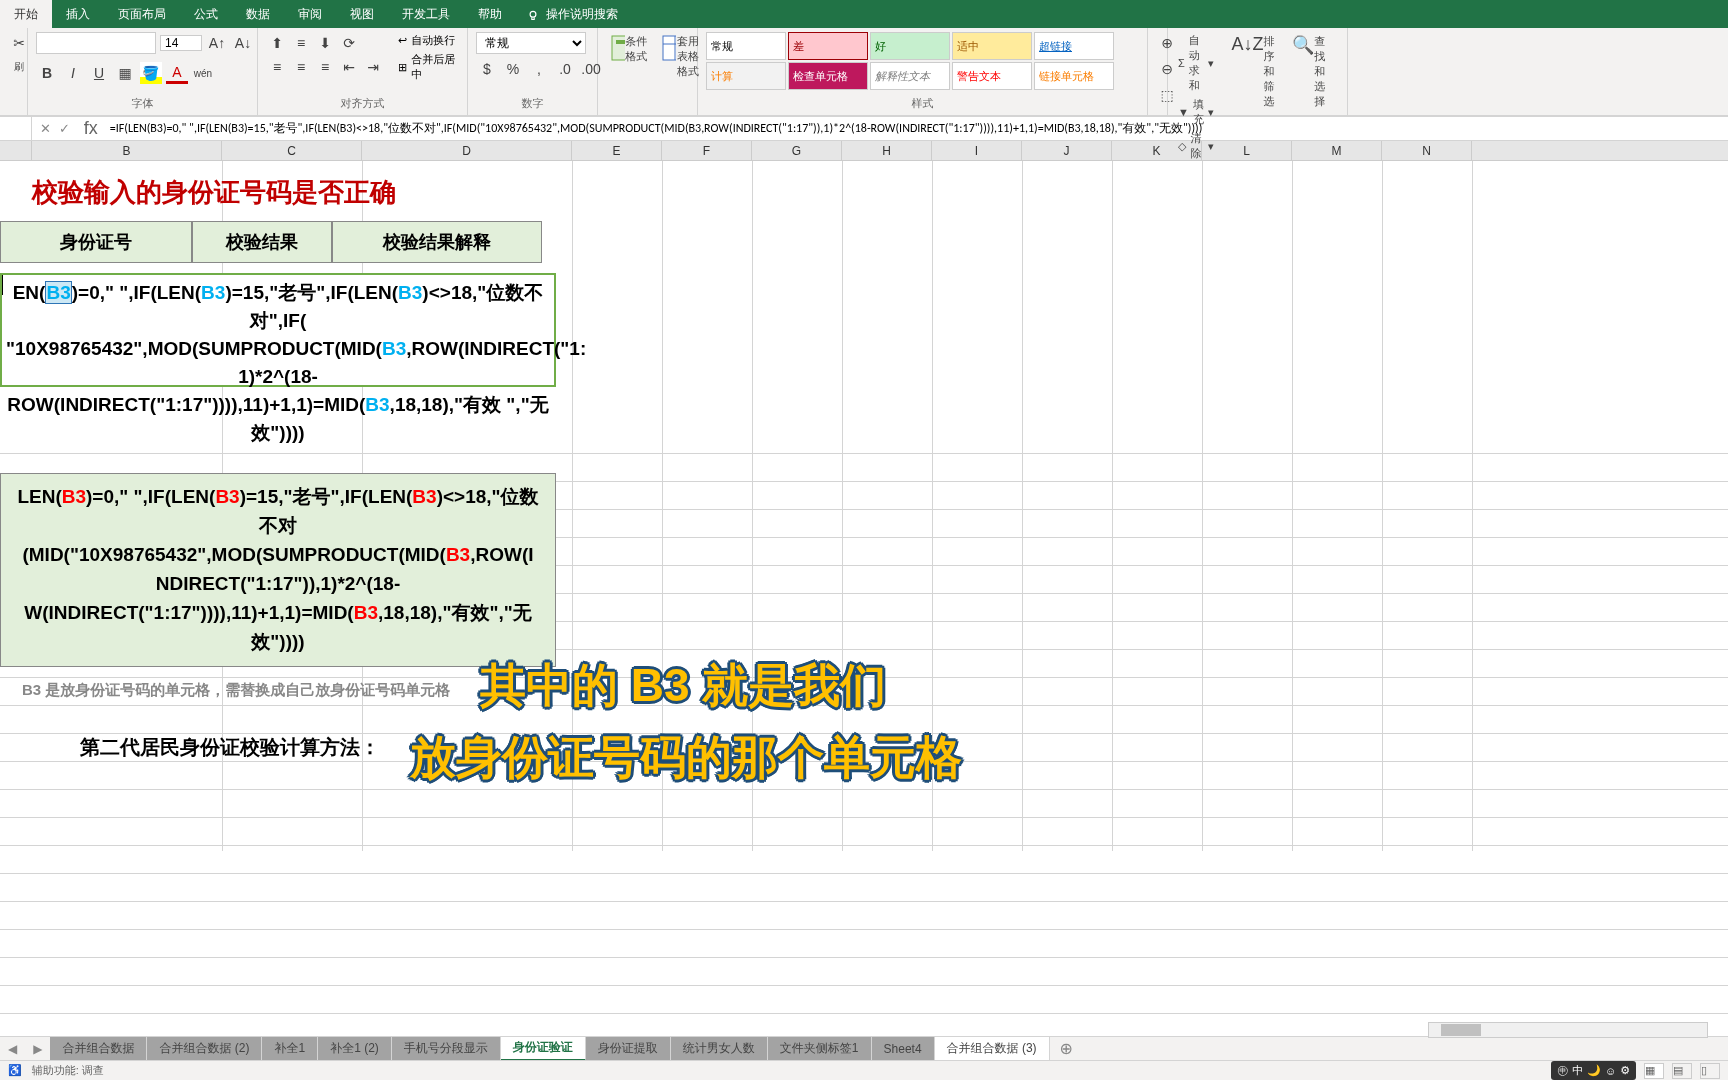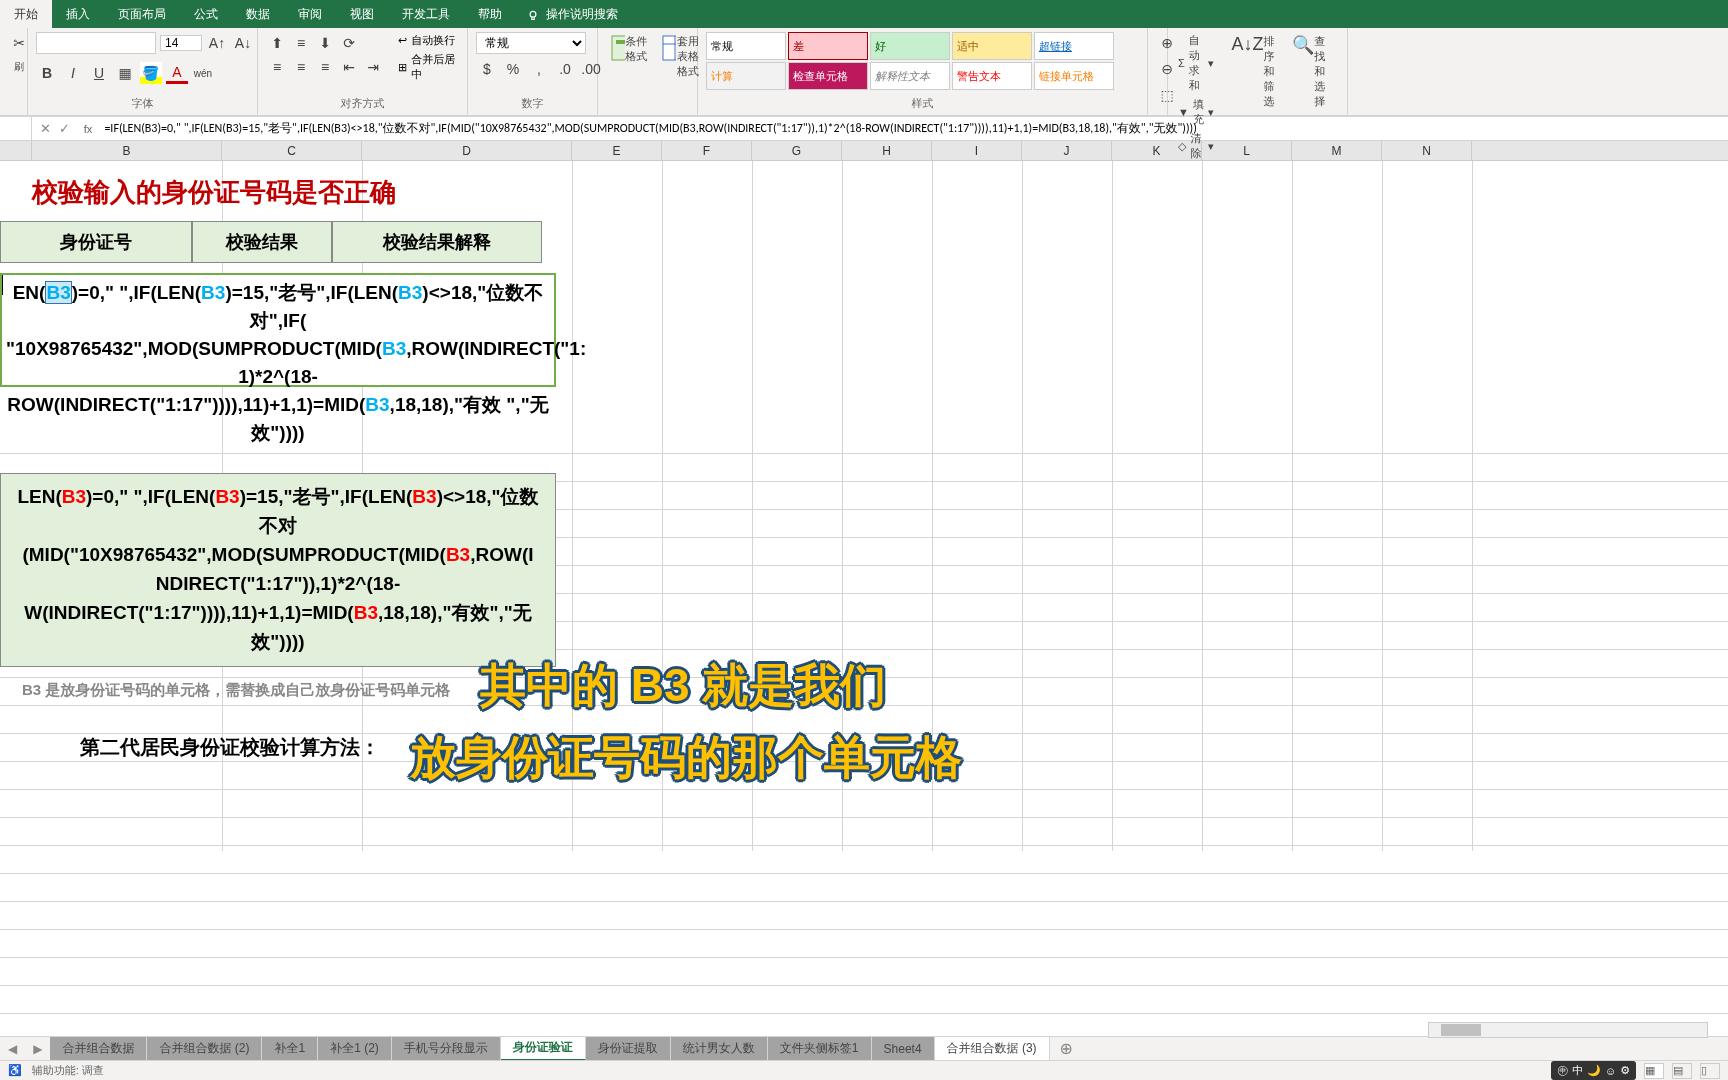--- a/index.html
+++ b/index.html
@@ -31,21 +31,21 @@
 .style-calc{background:#f2f2f2;color:#fa7d00}
 .style-check{background:#be185d;color:#fff}
 .style-explain{font-style:italic;color:#7f7f7f}
 .style-warn{color:#ff0000}
 .style-linked{color:#fa7d00}
 .edit-group{display:flex;flex-direction:column;gap:2px;font-size:11px;color:#444}
 .edit-item{display:flex;align-items:center;gap:4px;cursor:pointer;padding:1px 2px}
 .formula-bar{height:24px;display:flex;align-items:center;border-bottom:1px solid #d4d4d4;background:#fff}
 .name-box{width:32px;border-right:1px solid #d4d4d4;height:100%;display:flex;align-items:center;padding:0 4px;font-size:12px}
 .fb-btns{display:flex;align-items:center;gap:8px;padding:0 8px;color:#888;font-size:13px}
-.fx-label{font-size:11px;color:#666;padding:0 6px}
+.fx-label{font-size:18px;color:#666;padding:0 6px}
 .formula-input{flex:1;font-size:12px;padding:0 6px;font-family:Calibri,Arial}
 .col-headers{height:20px;display:flex;background:#e6e6e6;border-bottom:1px solid #ccc;font-size:12px;color:#333}
 .corner{width:32px;border-right:1px solid #ccc;background:#e6e6e6}
 .col-h{border-right:1px solid #ccc;display:flex;align-items:center;justify-content:center}
 .sheet-area{position:relative;height:690px;background:#fff}
 .grid-lines{position:absolute;inset:0;pointer-events:none}
 .grid-v{position:absolute;top:0;bottom:0;width:1px;background:#d4d4d4}
 .grid-h{position:absolute;left:0;right:0;height:1px;background:#d4d4d4}
 .title-cell{position:absolute;left:32px;top:14px;font-size:26px;font-weight:bold;color:#c00000}
 .header-cell{position:absolute;background:#e2efda;border:1px solid #888;font-size:18px;font-weight:bold;display:flex;align-items:center;justify-content:center;height:42px}

